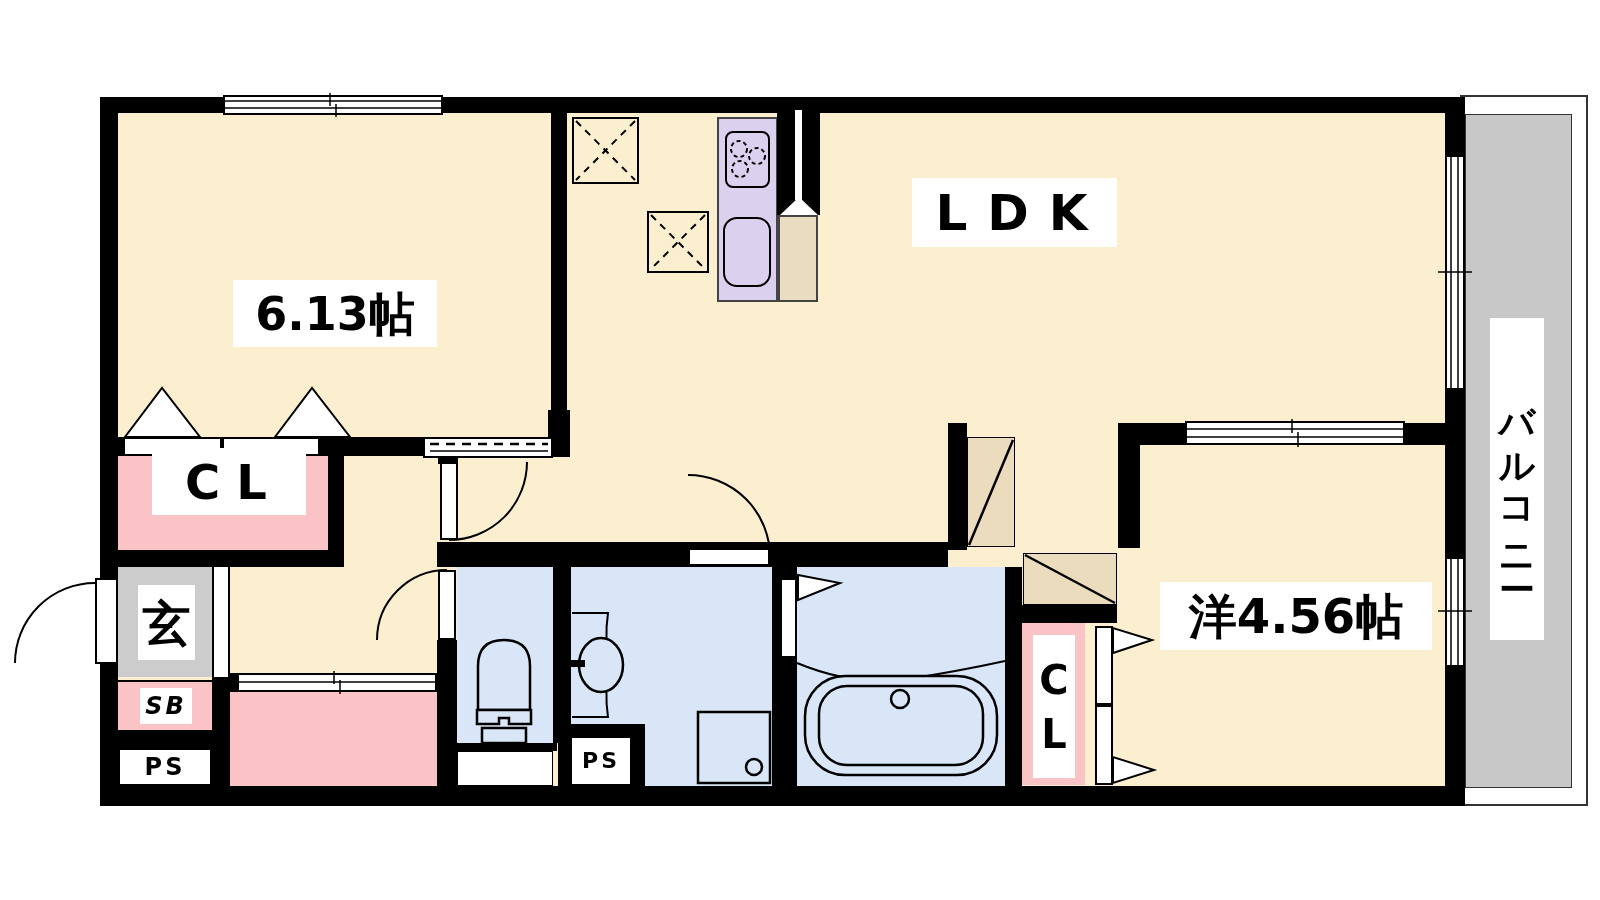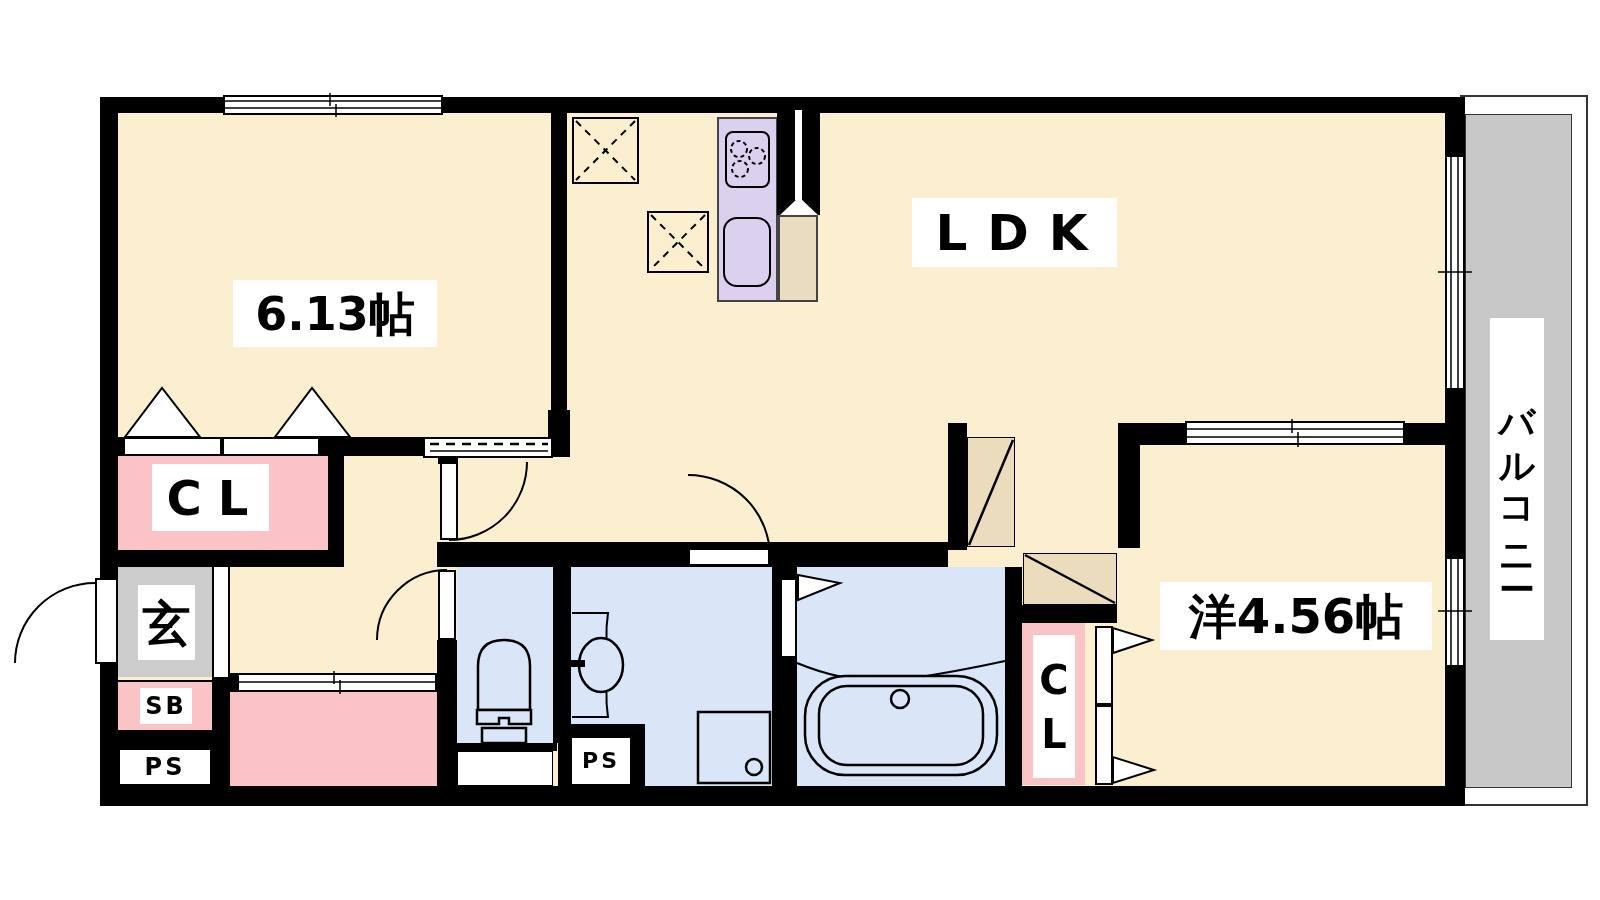--- a/index.html
+++ b/index.html
@@ -183,37 +183,37 @@
         <line x1="340" y1="680" x2="340" y2="694"></line>
       <line x1="430" y1="451" x2="548" y2="451"></line>
     </g>
     <line x1="430" y1="444" x2="548" y2="444" stroke="#000" stroke-width="2.5" stroke-dasharray="9,7"></line>
   </svg>
 
   <div class="lbl" style="left:233px;top:280px;width:204px;height:67px;font-size:46px;">
     <span>6.13帖</span>
   </div>
 
-  <div class="lbl" style="left:912px;top:178px;width:205px;height:69px;font-size:50px;letter-spacing:20px;padding-left:14px;box-sizing:border-box;margin-top:20px;">
+  <div class="lbl" style="left:912px;top:178px;width:205px;height:69px;font-size:50px;letter-spacing:20px;padding-left:14px;box-sizing:border-box;">
     <span>LDK</span>
   </div>
 
   <div class="lbl" style="left:1160px;top:582px;width:272px;height:68px;font-size:48px;">
     <span>洋4.56帖</span>
   </div>
 
-  <div class="lbl" style="left:152px;top:464px;width:117px;height:67px;font-size:48px;letter-spacing:16px;padding-left:10px;box-sizing:border-box;text-align:right;">
+  <div class="lbl" style="left:152px;top:448px;width:154px;height:67px;font-size:48px;letter-spacing:16px;padding-left:10px;box-sizing:border-box;text-align:right;">
     <span>CL</span>
   </div>
 
   <div class="lbl" style="left:138px;top:585px;width:57px;height:75px;font-size:48px;">
     <span>玄</span>
   </div>
 
-  <div class="lbl" style="left:140px;top:688px;width:52px;height:36px;font-size:24px;letter-spacing:3px;">
+  <div class="lbl" style="left:140px;top:688px;width:52px;height:36px;font-size:24px;letter-spacing:3px;font-style:italic;">
     <span>SB</span>
   </div>
 
   <div class="lbl" style="left:135px;top:752px;width:60px;height:30px;font-size:24px;letter-spacing:3px;">
     <span>PS</span>
   </div>
 
 
   <div class="lbl" style="left:572px;top:738px;width:58px;height:46px;font-size:22px;letter-spacing:3px;">
     <span>PS</span>

